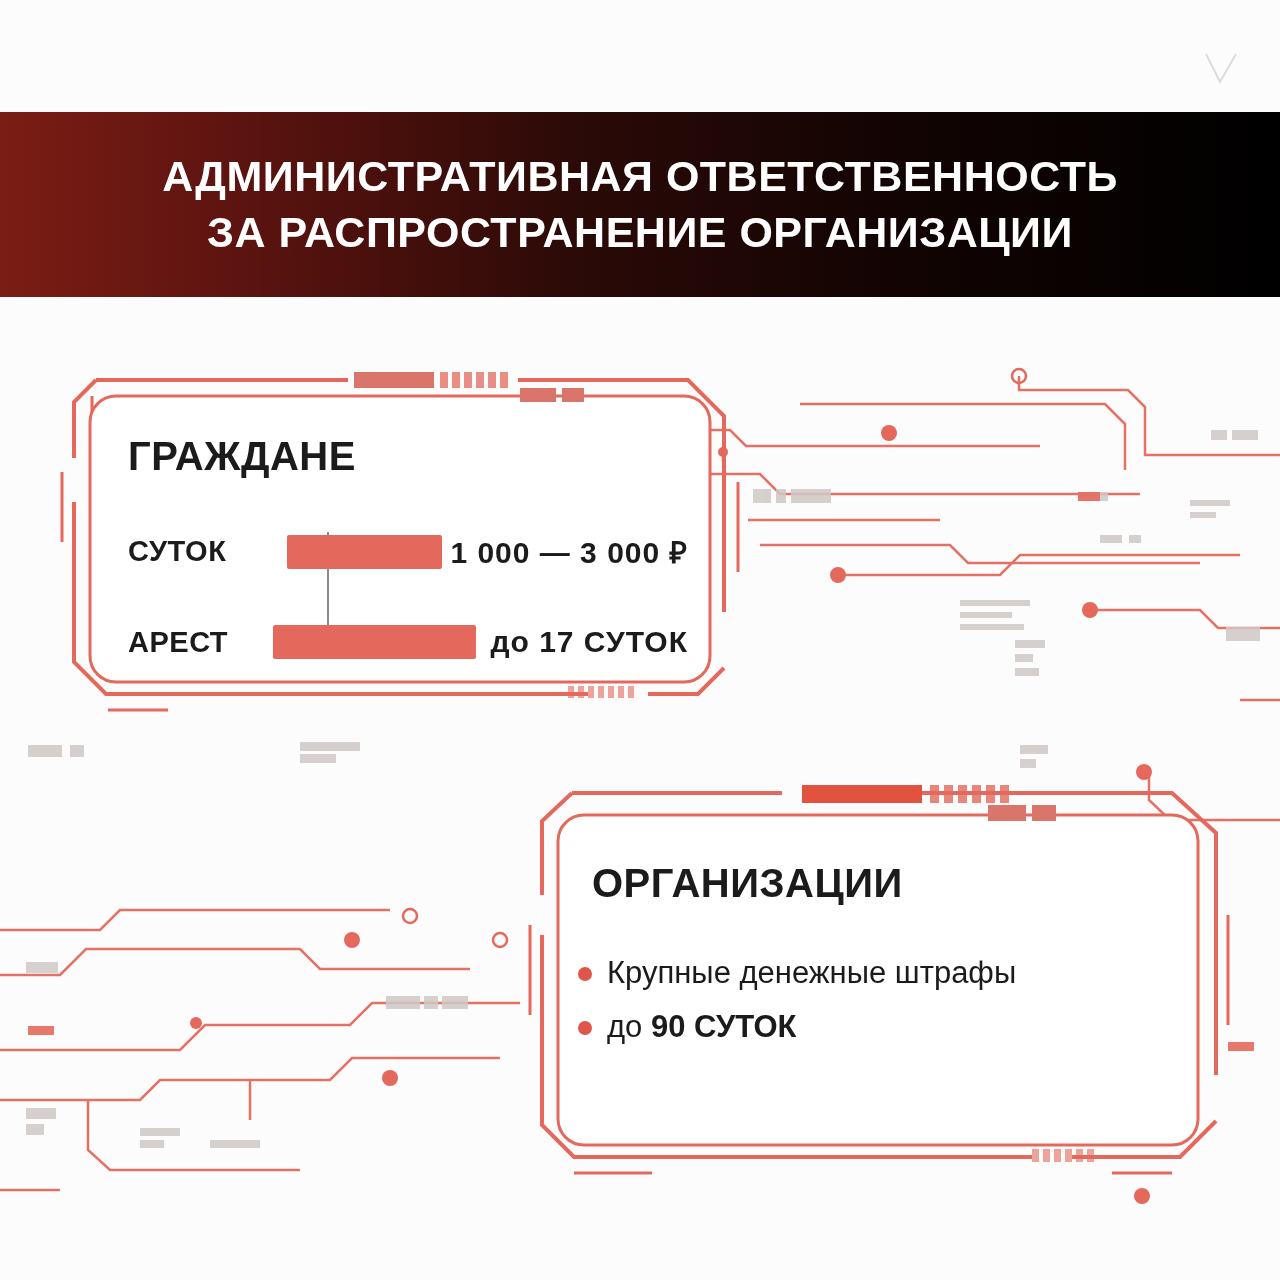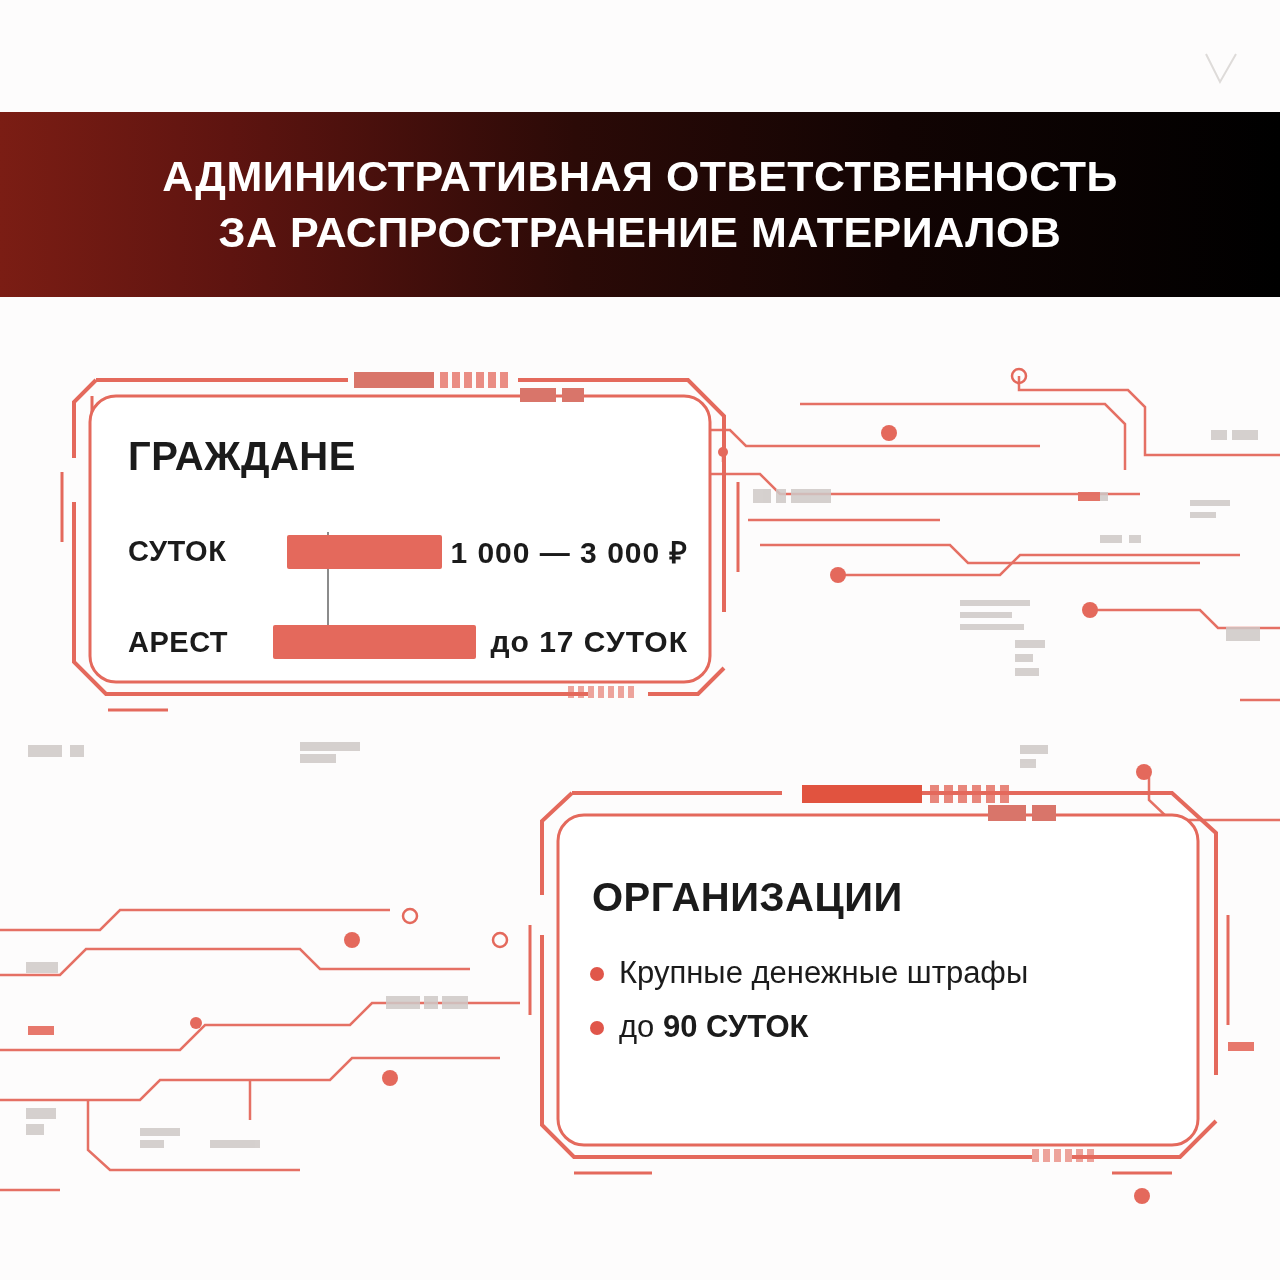--- a/index.html
+++ b/index.html
@@ -240,21 +240,21 @@
       <rect x="1228" y="1042" width="26" height="9"></rect>
     </g>
   </svg>
 
   <svg class="corner-mark" viewBox="0 0 34 34" aria-hidden="true">
     <path d="M2 2 L16 30 L32 2" stroke="#dedbd9" stroke-width="2" fill="none"></path>
   </svg>
 
   <div class="header-banner">
     <div class="header-line">АДМИНИСТРАТИВНАЯ ОТВЕТСТВЕННОСТЬ</div>
-    <div class="header-line">ЗА РАСПРОСТРАНЕНИЕ МАТЕРИАЛОВ</div>
+    <div class="header-line">ЗА РАСПРОСТРАНЕНИЕ ОРГАНИЗАЦИИ</div>
   </div>
 
   <div class="panel" id="panel-citizens">
     <svg width="700" height="370" viewBox="0 0 700 370" aria-hidden="true">
 
       <g fill="none" stroke="#e4695c" stroke-width="4">
         <path d="M48 18 L300 18"></path>
         <path d="M470 18 L640 18 L676 54 L676 250"></path>
         <path d="M48 18 L26 40 L26 96"></path>
         <path d="M26 140 L26 300 L58 332 L540 332"></path>
@@ -349,23 +349,23 @@
         <rect x="520" y="374" width="7" height="13"></rect>
         <rect x="531" y="374" width="7" height="13"></rect>
         <rect x="542" y="374" width="7" height="13"></rect>
         <rect x="553" y="374" width="7" height="13"></rect>
         <rect x="564" y="374" width="7" height="13"></rect>
         <rect x="575" y="374" width="7" height="13"></rect>
       </g>
     </svg>
 
     <div class="panel-body" style="left:46px; top:40px; width:640px; height:330px; background:transparent;">
-      <div class="panel-title" style="position:absolute; left:34px; top:60px;">ОРГАНИЗАЦИИ</div>
-
-      <ul class="bullet-list" style="position:absolute; left:32px; top:138px;">
+      <div class="panel-title" style="position:absolute; left:34px; top:46px;">ОРГАНИЗАЦИИ</div>
+
+      <ul class="bullet-list" style="position:absolute; left:20px; top:138px;">
         <li class="bullet-item">
           <span class="bullet-dot"></span>
           <span class="bullet-text">Крупные денежные штрафы</span>
         </li>
         <li class="bullet-item">
           <span class="bullet-dot"></span>
           <span>
             <span class="bullet-text" style="display:block;">
               <span>до&nbsp;</span><b>90 СУТОК</b>
             </span>

